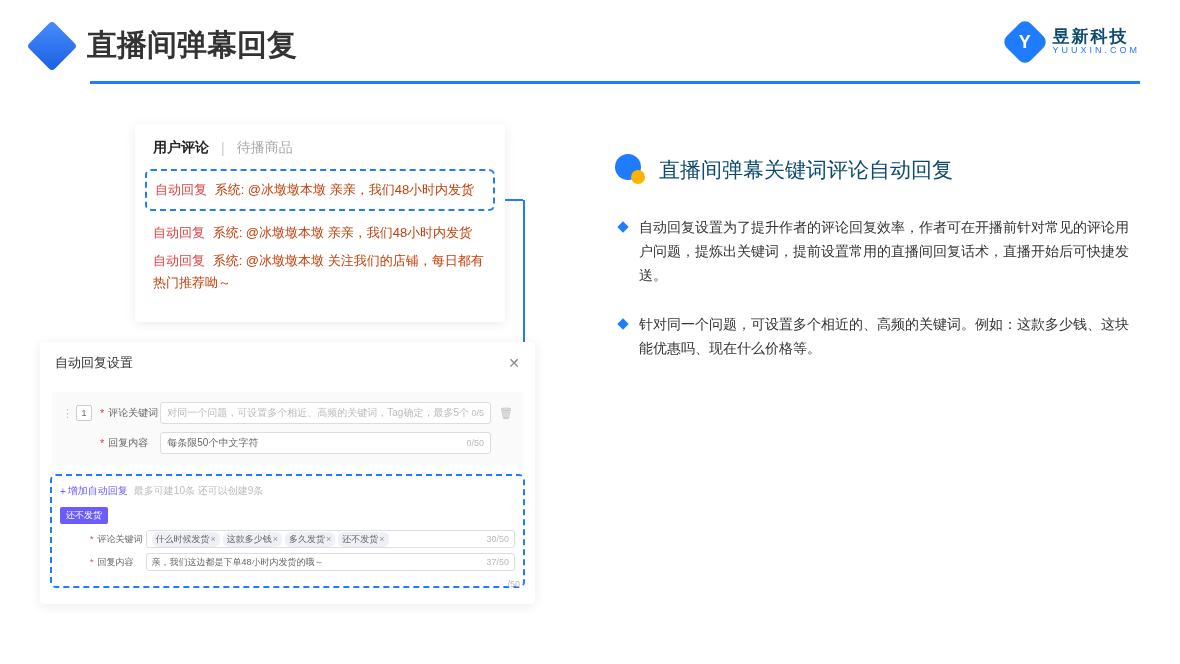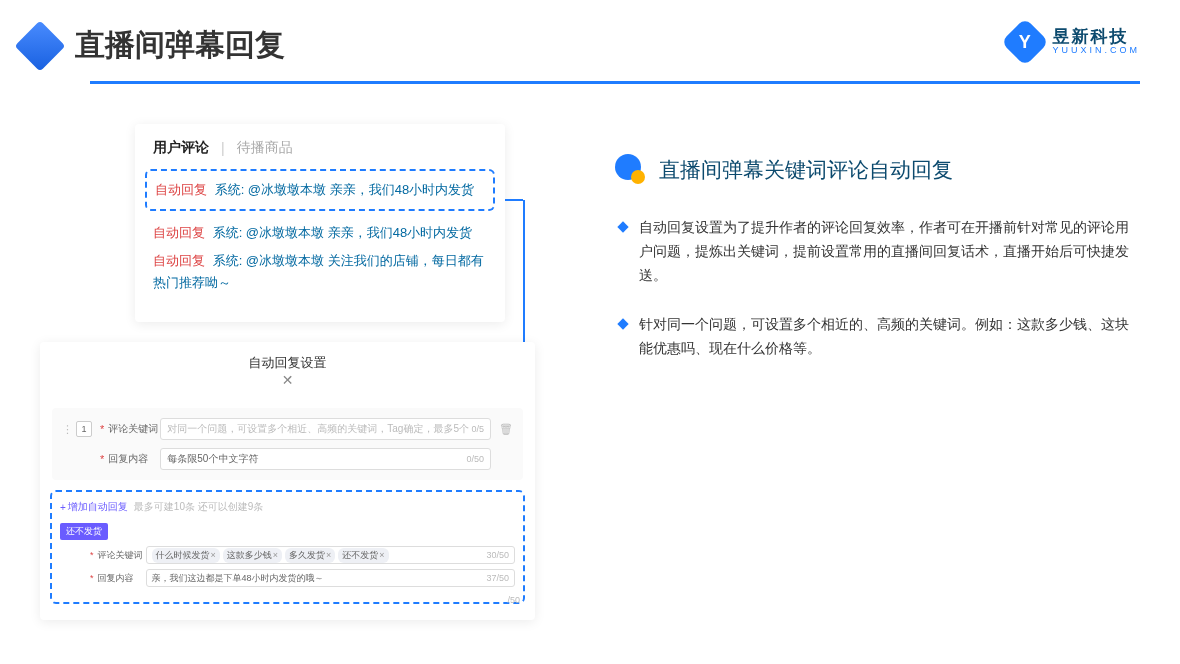--- a/index.html
+++ b/index.html
@@ -9,21 +9,21 @@
   background: #fff;
   font-family: "Microsoft YaHei", "PingFang SC", sans-serif;
   position: relative;
   overflow: hidden;
 }
 
 
 .header {
   display: flex;
   align-items: center;
-  padding: 25px 40px 15px 20px;
+  padding: 25px 40px 15px 32px;
   position: relative;
 }
 .header-icon {
   width: 40px;
   height: 40px;
   position: relative;
   margin-right: 15px;
 }
 .header-icon .cube {
   width: 36px;
@@ -139,41 +139,40 @@
   line-height: 1.7;
   padding: 3px 18px;
 }
 .highlight-box .comment-line { padding: 0; }
 .tag-auto {
   color: #d44;
   font-weight: 500;
   margin-right: 4px;
 }
 .sys-text {
-  color: #0369a1;
+  color: #c2410c;
 }
 
 
 .settings-card {
   background: #fff;
   box-shadow: 0 2px 12px rgba(0,0,0,0.08);
   border-radius: 4px;
   width: 495px;
   margin-top: 20px;
   padding: 12px 0 12px 0;
   position: relative;
 }
 .settings-header {
   display: flex;
   justify-content: space-between;
   align-items: center;
   padding: 0 15px 10px 15px;
   font-size: 13px;
   color: #333;
-  flex-direction: column;
 }
 .close-x {
   color: #888;
   font-size: 14px;
 }
 .form-area {
   background: #fafafa;
   margin: 10px 12px 10px 12px;
   border-radius: 4px;
   padding: 10px 10px;

